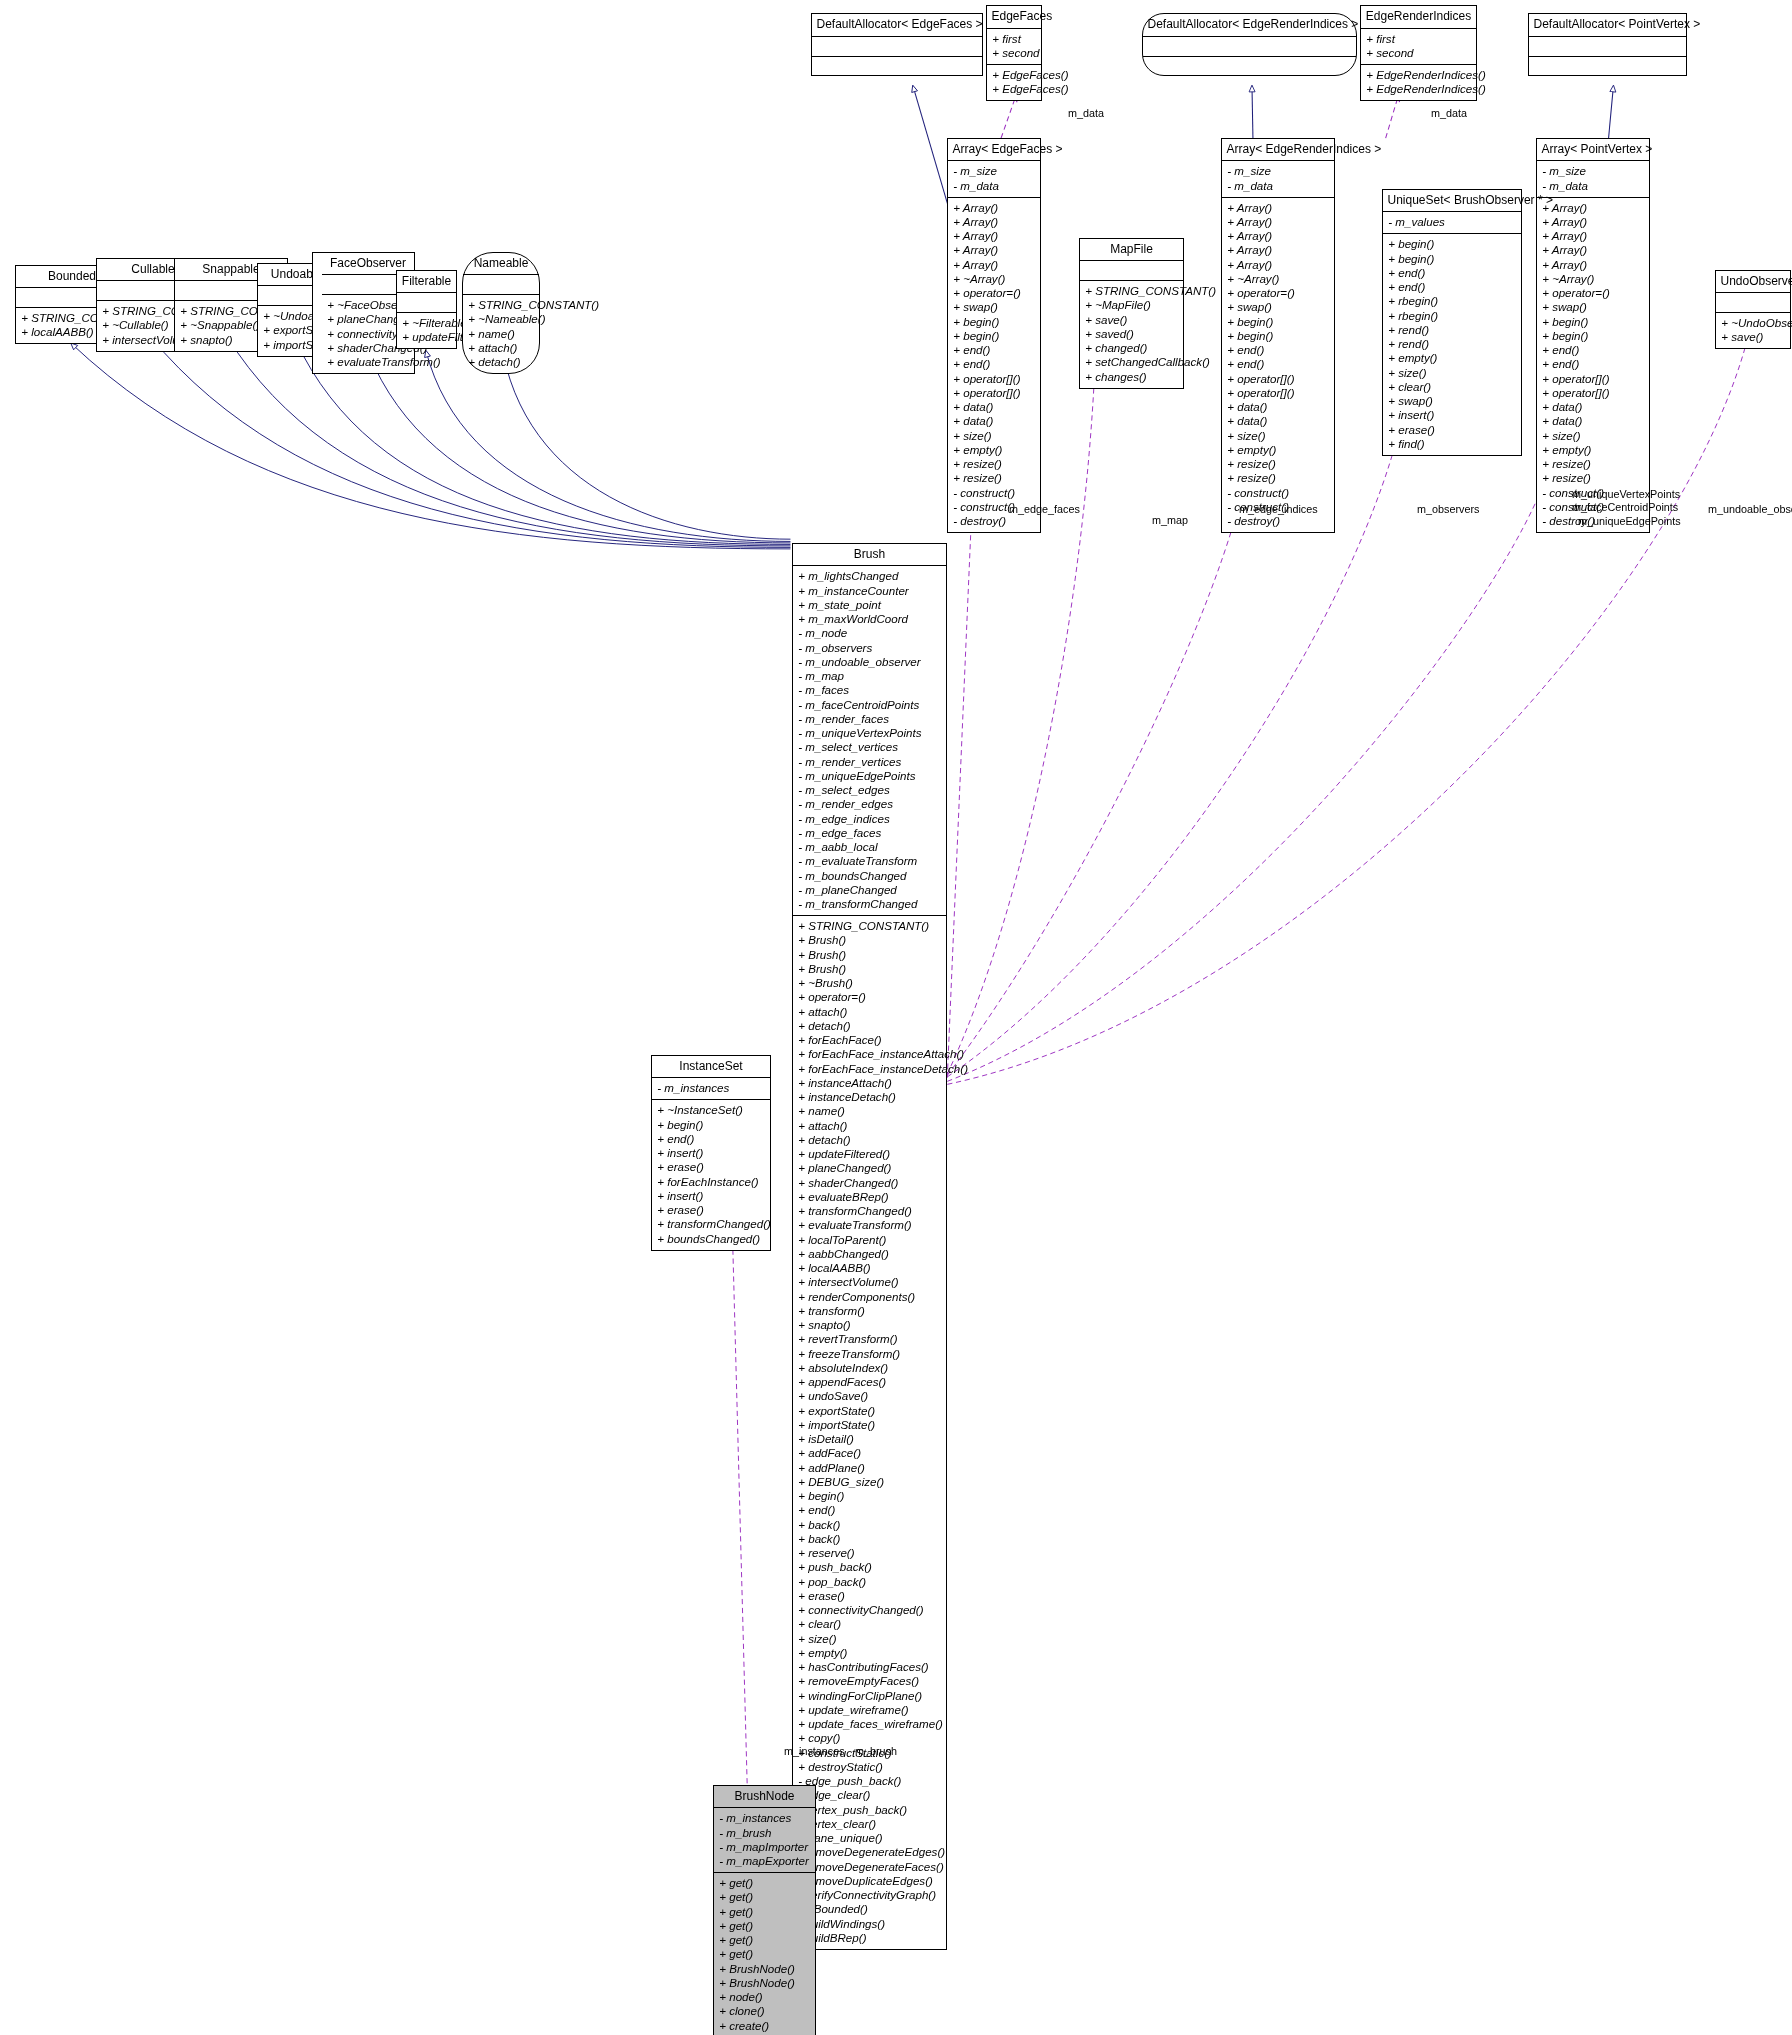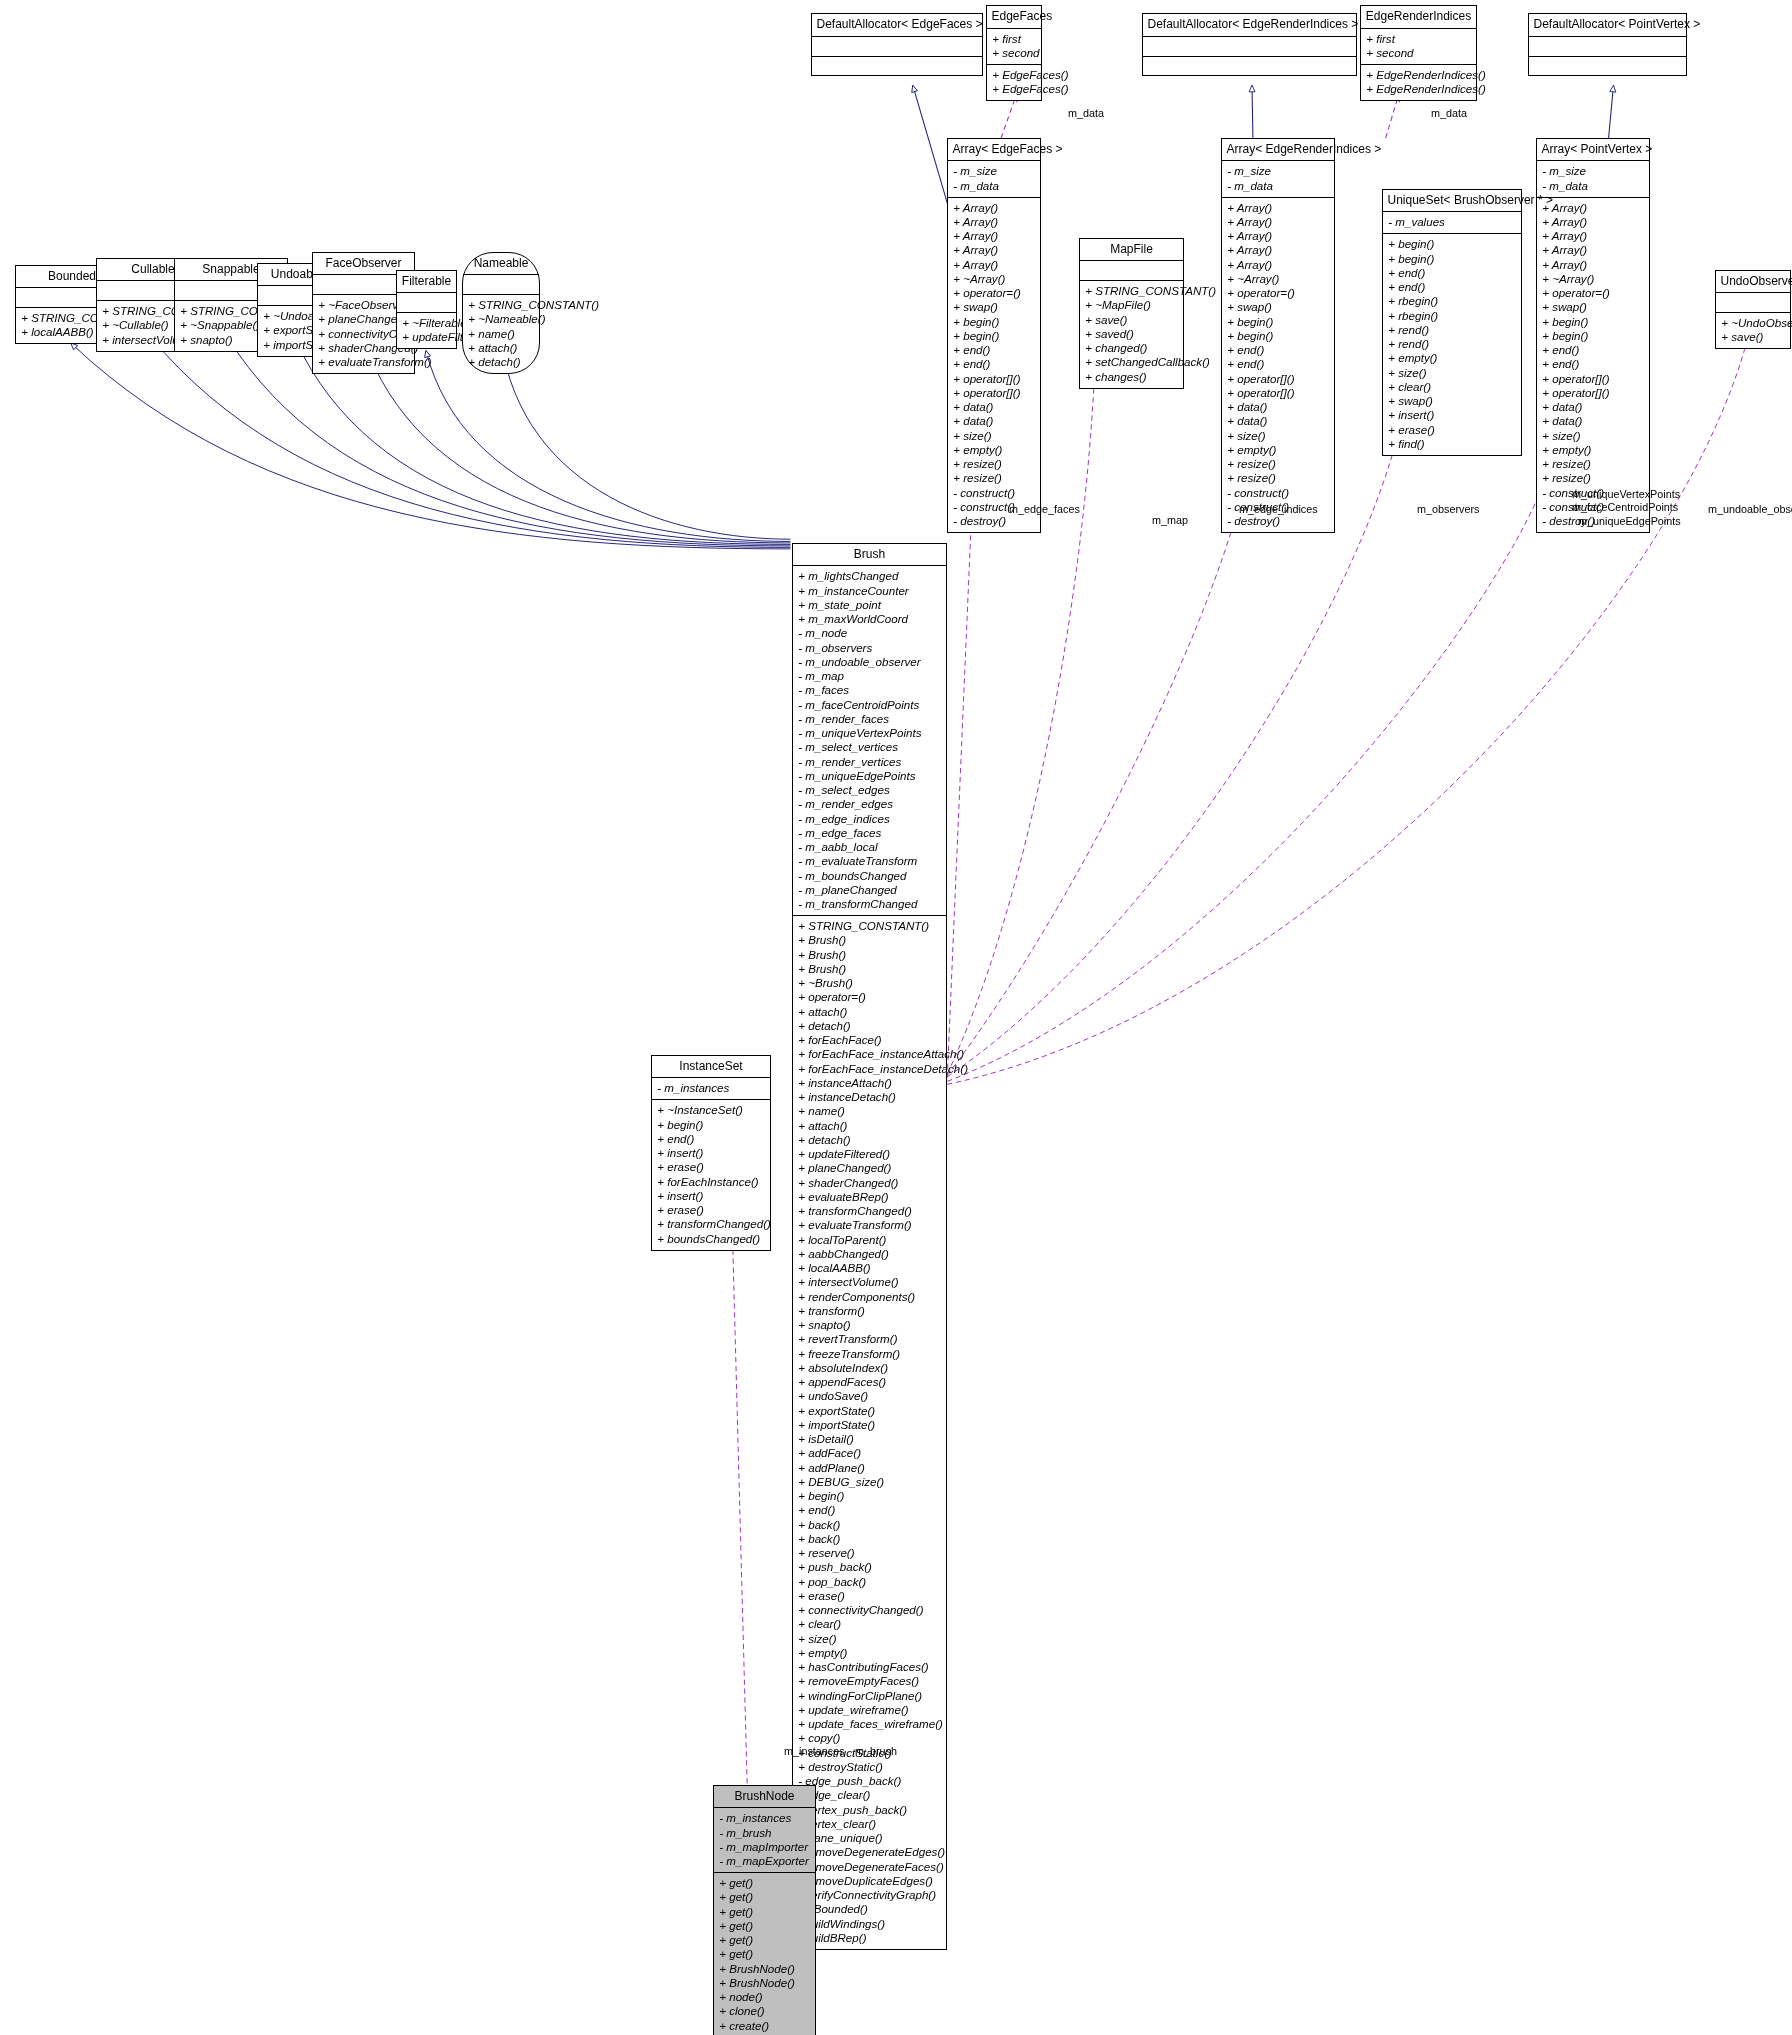--- a/index.html
+++ b/index.html
@@ -133,21 +133,21 @@
       <div class="uml-row">+ first</div>
       <div class="uml-row">+ second</div>
     </div>
     <div class="uml-sep"></div>
     <div class="uml-section">
       <div class="uml-row">+ EdgeFaces()</div>
       <div class="uml-row">+ EdgeFaces()</div>
     </div>
   </div>
 
-  <div class="uml-box" style="left:1142px; top:13.4px; width:215px;">
+  <div class="uml-box" style="left:1142px; top:13.4px; width:215px;border-radius:22px;">
     <div class="uml-title">DefaultAllocator&lt; EdgeRenderIndices &gt;</div>
     <div class="uml-sep"></div>
     <div class="uml-section empty"></div>
     <div class="uml-sep"></div>
     <div class="uml-section empty"></div>
   </div>
 
   <div class="uml-box" style="left:1360px; top:5.2px; width:117px;">
     <div class="uml-title">EdgeRenderIndices</div>
     <div class="uml-sep"></div>
@@ -357,21 +357,21 @@
     <div class="uml-sep"></div>
     <div class="uml-section empty"></div>
     <div class="uml-sep"></div>
     <div class="uml-section">
         <div class="uml-row">+ ~Undoable()</div>
         <div class="uml-row">+ exportState()</div>
         <div class="uml-row">+ importState()</div>
       </div>
   </div>
 
-  <div class="uml-box" style="left:312px; top:252px; width:103px;">
+  <div class="uml-box" style="left:312px; top:252px; width:103px;padding-left:9px;">
     <div class="uml-title">FaceObserver</div>
     <div class="uml-sep"></div>
     <div class="uml-section empty"></div>
     <div class="uml-sep"></div>
     <div class="uml-section">
         <div class="uml-row">+ ~FaceObserver()</div>
         <div class="uml-row">+ planeChanged()</div>
         <div class="uml-row">+ connectivityChanged()</div>
         <div class="uml-row">+ shaderChanged()</div>
         <div class="uml-row">+ evaluateTransform()</div>

